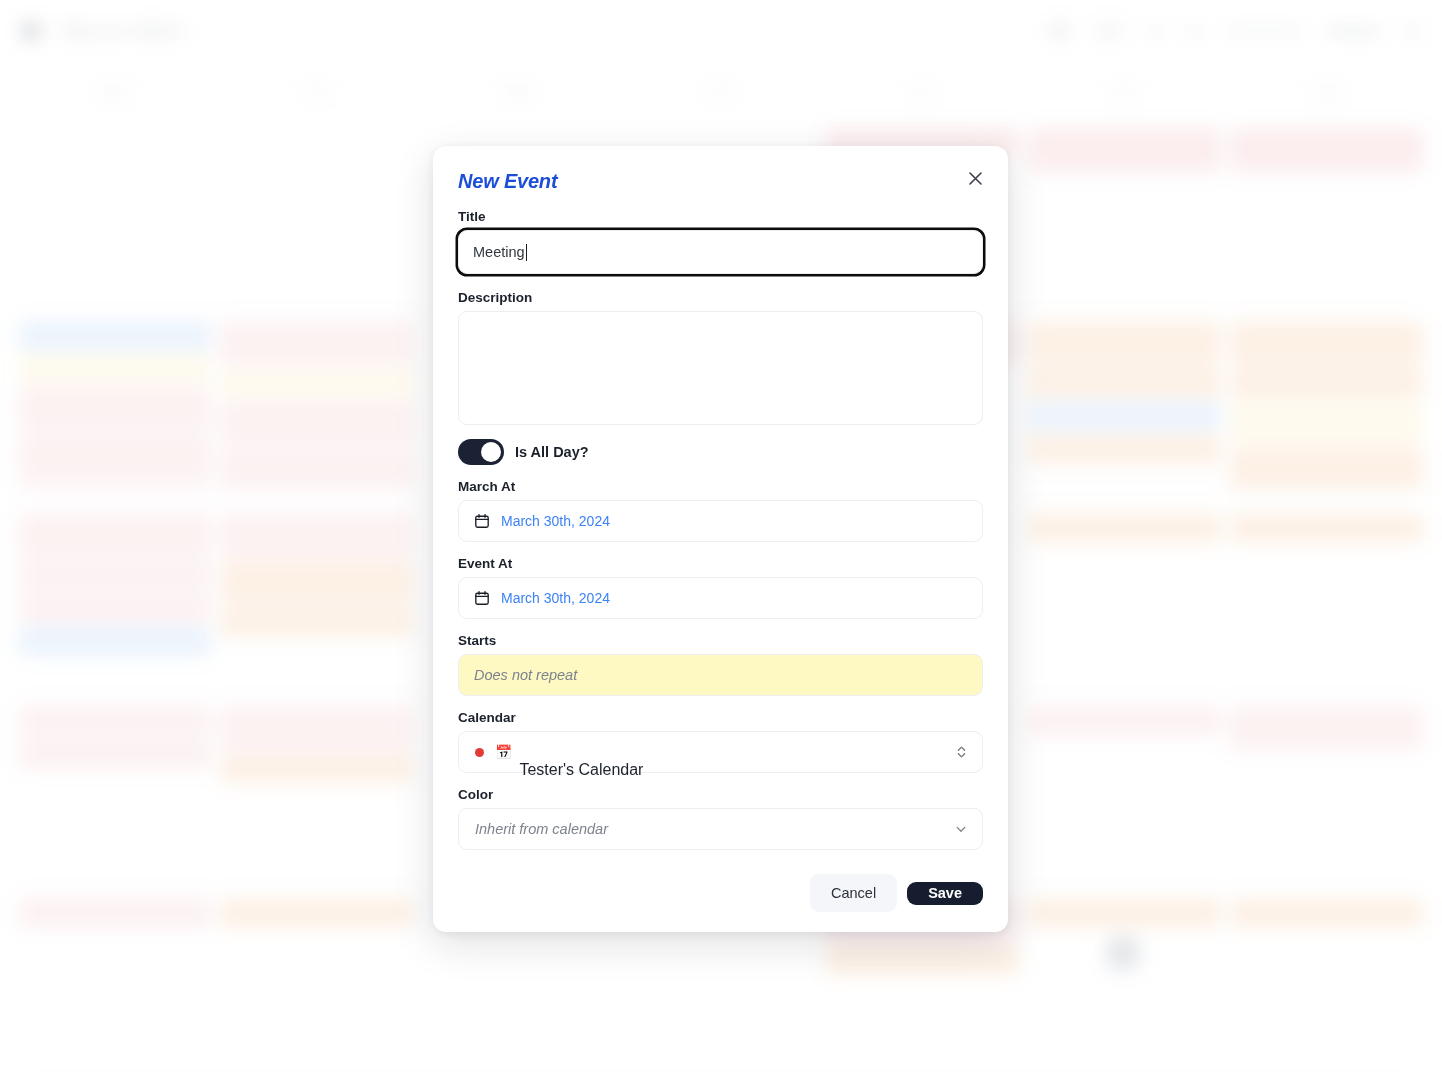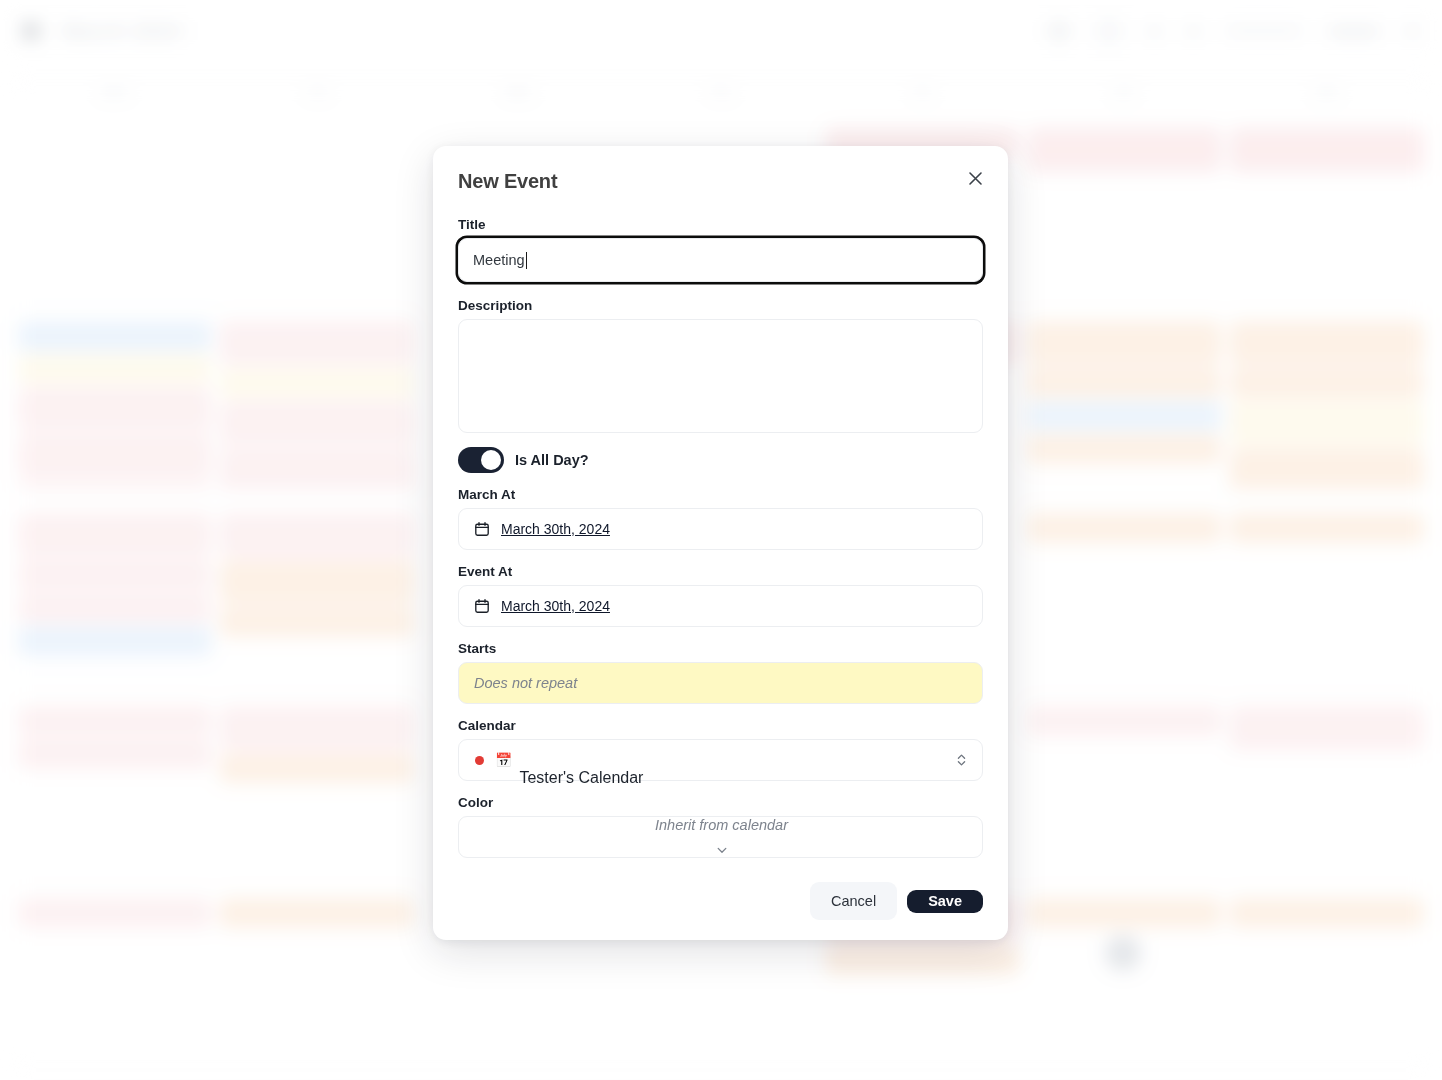--- a/index.html
+++ b/index.html
@@ -131,23 +131,24 @@
     background: #ffffff;
     border-radius: 13px;
     box-shadow: 0 12px 40px rgba(20,25,40,0.13),
                 0 2px 10px rgba(20,25,40,0.07);
     padding: 24px 25px 20px 25px;
   }
 
   .dlg-title {
     font-size: 20px;
     font-weight: 700;
-    color: #404040;
+    color: #1d4ed8;
     letter-spacing: -0.2px;
-    margin-bottom: 24px;
+    margin-bottom: 16px;
+    font-style: italic;
   }
 
   .dlg-close {
     position: absolute;
     top: 19px;
     right: 20px;
     width: 26px; height: 26px;
     display: flex;
     align-items: center;
     justify-content: center;
@@ -247,22 +248,21 @@
     border-radius: 9px;
     display: flex;
     align-items: center;
     gap: 11px;
     padding: 0 15px;
     background: #fff;
     cursor: pointer;
   }
   .date-box .txt {
     font-size: 14px;
-    color: #0f172a;
-    text-decoration: underline;
+    color: #3b82f6;
   }
   .cal-ic { flex: none; color: #1a1f27; display: block; }
 
   
   .repeat-box {
     width: 100%;
     height: 42px;
     border: 1px solid #eceef1;
     border-radius: 9px;
     display: flex;
@@ -314,21 +314,20 @@
   .color-box {
     width: 100%;
     height: 42px;
     border: 1px solid #eceef1;
     border-radius: 9px;
     display: flex;
     align-items: center;
     padding: 0 14px 0 16px;
     background: #fff;
     cursor: pointer;
-    flex-direction: column;
   }
   .color-box .ph {
     font-size: 14.5px;
     font-style: italic;
     color: #7d838d;
     flex: 1;
   }
   .chev { color: #7b828c; flex: none; }
 
   

